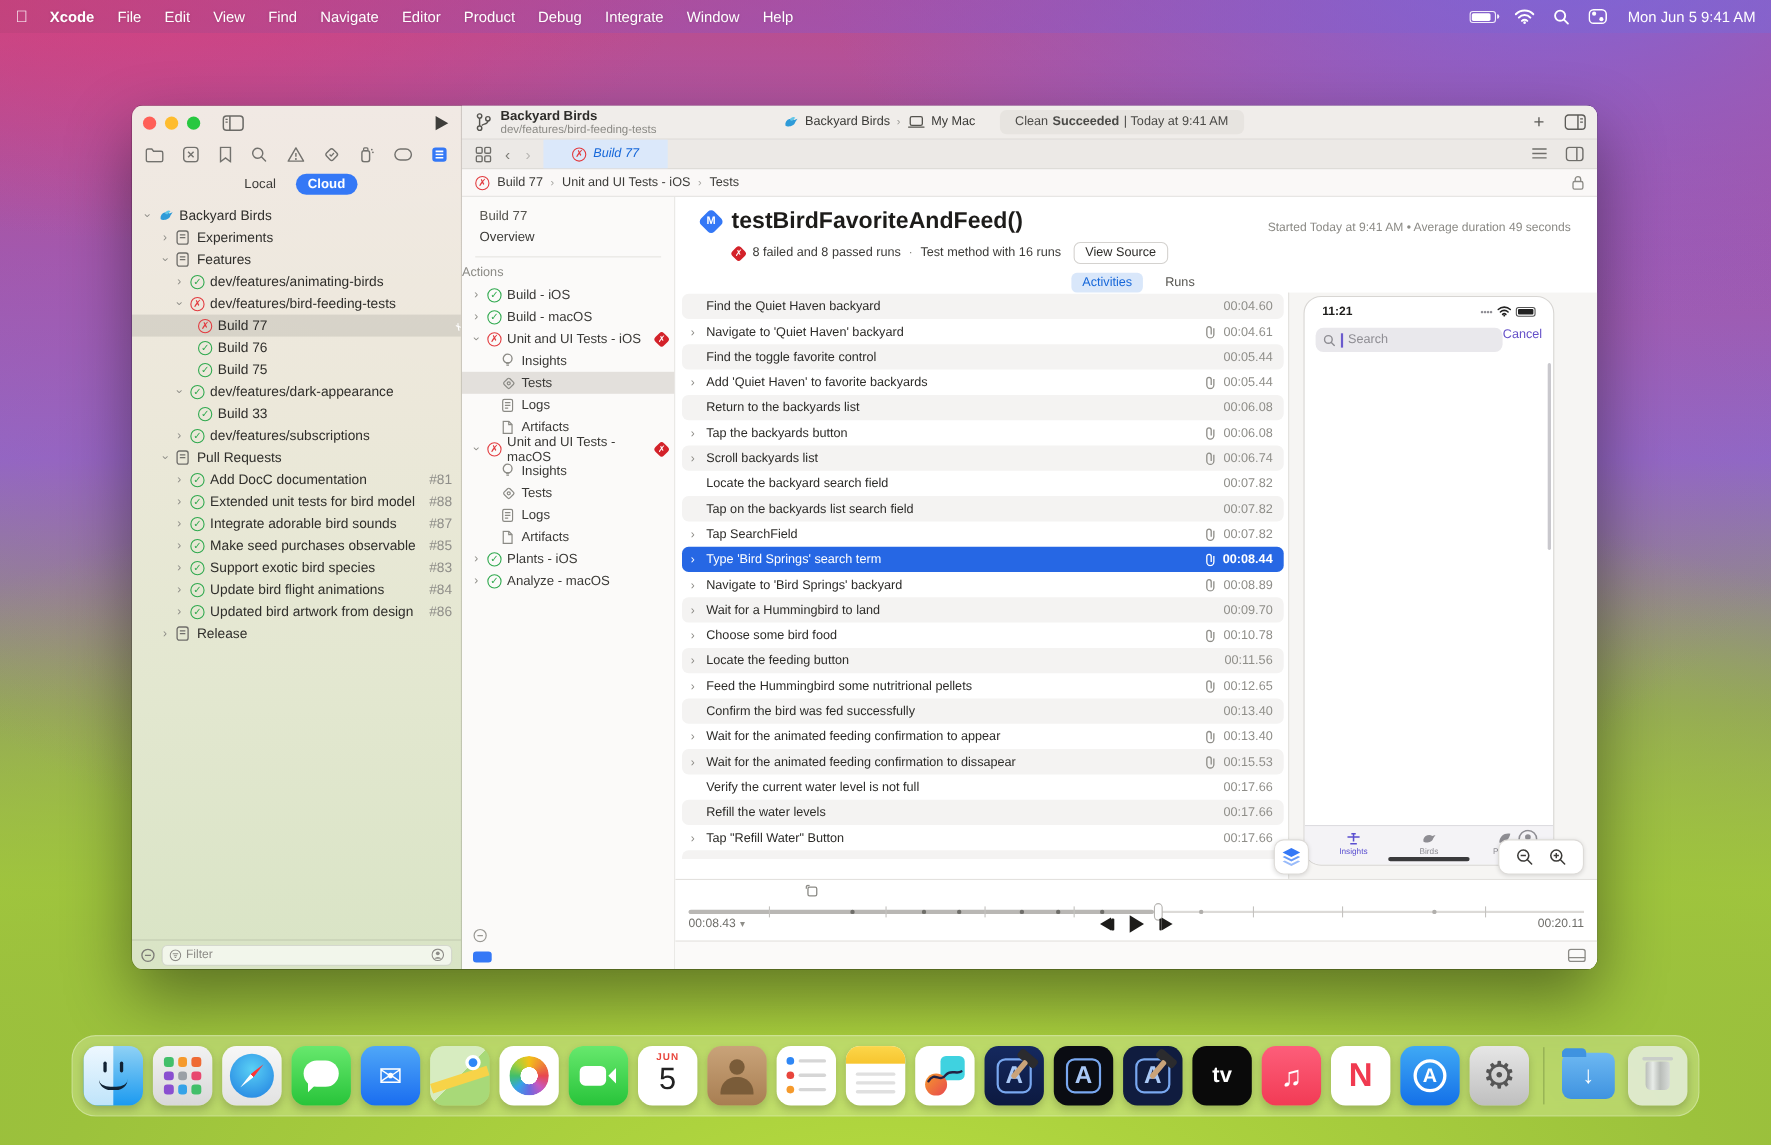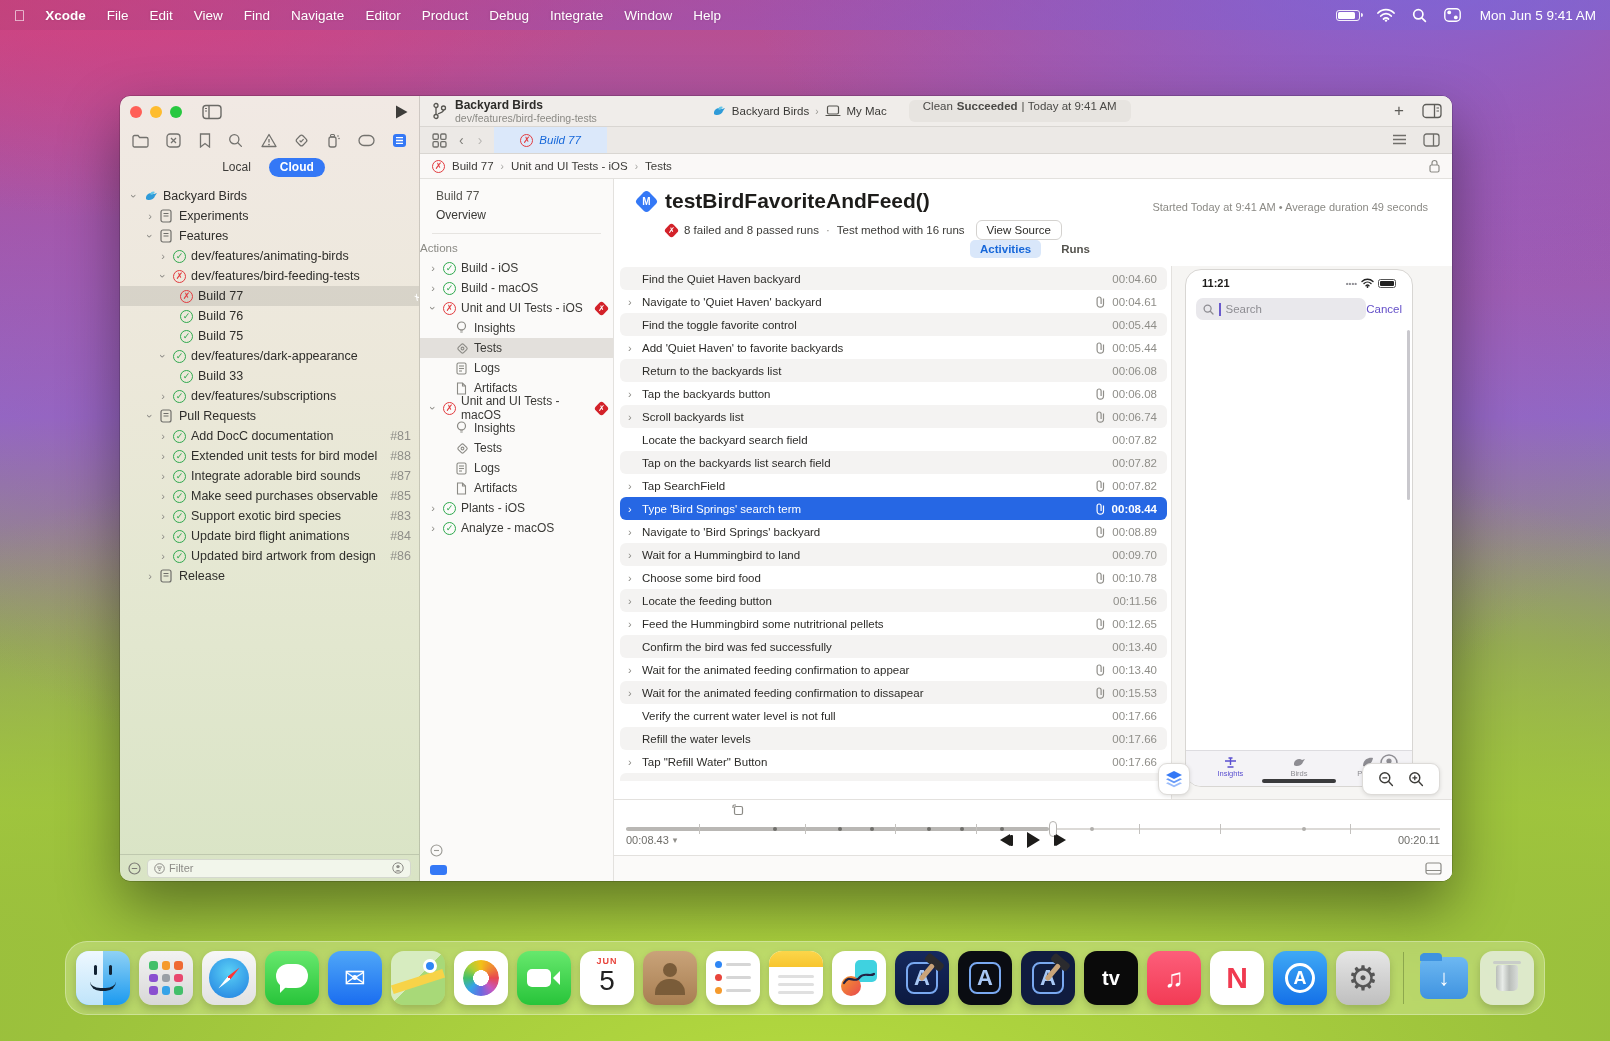--- a/index.html
+++ b/index.html
@@ -66,21 +66,21 @@
   .filter-field .ph { flex:1; }
 
   
   .right-side { flex:1; display:flex; flex-direction:column; background:#fff; }
   .toolbar { height:31px; background:#f0edea; display:flex; align-items:center; padding:0 10px 0 12px; border-bottom:1px solid #d9d6d2; }
   .proj { display:flex; align-items:center; gap:8px; color:#3a3936; }
   .proj-txt .t1 { font-size:12px; font-weight:bold; color:#2d2c29; line-height:13px; }
   .proj-txt .t2 { font-size:10.5px; color:#8b8a85; line-height:12px; }
   .scheme { display:flex; align-items:center; gap:6px; font-size:11.5px; color:#3a3936; margin-left:115px; }
   .scheme .sep { color:#9a9994; font-size:10px; }
-  .status-pill { margin-left:22px; background:#e7e4e0; border-radius:6px; height:22px; display:flex; padding:0 14px; font-size:11.5px; color:#4a4946; }
+  .status-pill { margin-left:22px; background:#e7e4e0; border-radius:6px; height:22px; display:flex; align-items:center; padding:0 14px; font-size:11.5px; color:#4a4946; }
   .status-pill b { margin:0 4px; }
   .tool-right { margin-left:auto; display:flex; align-items:center; gap:18px; color:#5d5c58; }
   .plus { font-size:17px; color:#5d5c58; }
 
   .tabbar { height:27px; background:#ece9e6; display:flex; align-items:center; border-bottom:1px solid #d9d6d2; color:#6f6e6a; }
   .tabbar .nav-arrows { display:flex; gap:14px; padding:0 12px; font-size:14px; color:#7c7b76; align-items:center; }
   .tabbar .grid-ic { padding-left:12px; color:#6f6e6a; }
   .tab { height:100%; display:flex; align-items:center; gap:6px; padding:0 26px; background:#dcе9fb; }
   .tab { background:#dbe8fa; font-size:11.5px; font-style:italic; color:#1667d9; }
   .tab .failci { font-style:normal; }
@@ -112,21 +112,21 @@
   .rep-head { padding:10px 24px 0 24px; }
   .rep-title-row { display:flex; align-items:center; gap:10px; }
   .mbadge { width:17px; height:17px; background:#3478f6; transform:rotate(45deg); border-radius:4px; position:relative; flex:0 0 17px; }
   .mbadge span { position:absolute; inset:0; transform:rotate(-45deg); color:#fff; font-size:10px; font-weight:bold; text-align:center; line-height:17px; }
   .rep-title { font-size:21px; font-weight:bold; color:#1d1c1a; }
   .rep-sub-row { display:flex; align-items:center; gap:7px; margin:7px 0 0 28px; font-size:11.5px; color:#3c3b38; }
   .rep-sub-row .dot { color:#8b8a85; }
   .view-src { border:1px solid #d4d2cf; background:#fff; border-radius:6px; padding:3px 10px; font-size:11.5px; color:#2d2c29; margin-left:4px; }
   .rep-meta { margin-left:auto; font-size:11px; color:#8b8a85; align-self:flex-start; padding-top:12px; }
   .rep-head-flex { display:flex; }
-  .seg-tabs { height:26px; display:flex; align-items:flex-start; justify-content:center; gap:14px; font-size:11.5px;font-weight:bold; }
+  .seg-tabs { height:26px; display:flex; align-items:flex-end; justify-content:center; gap:14px; font-size:11.5px; }
   .seg-tabs .act { background:#d9e7fa; color:#1667d9; border-radius:5px; padding:3px 10px; }
   .seg-tabs .runs { color:#55544f; padding:3px 6px; }
 
   .body-row { flex:1; display:flex; min-height:0; }
   .act-panel { width:557px; flex:0 0 557px; display:flex; flex-direction:column; min-height:0; }
   .dev-row { height:23px; display:flex; align-items:center; gap:7px; padding:0 10px 0 14px; font-size:11.5px; color:#2d2c29; border-bottom:1px solid #eceae8; }
   .dev-row .updn { color:#6f6e6a; font-size:9px; letter-spacing:-1px; }
   .dev-row .dev-ic { margin-left:auto; color:#6f6e6a; }
   .rows { flex:1; overflow:hidden; padding:1px 4px 0 6px; }
   .arow { height:23px; display:flex; align-items:center; padding:0 10px 0 8px; font-size:11.5px; color:#2d2c29; border-radius:6px; }
@@ -140,21 +140,21 @@
   .arow.sel .chev, .arow.sel .time, .arow.sel .clip { color:#fff; }
   .arow.cut { height:8px; overflow:hidden; border-radius:6px 6px 0 0; }
 
   
   .prev-pane { flex:1; background:#f6f5f3; border-left:1px solid #e3e1de; position:relative; }
   .phone { position:absolute; left:13px; top:3px; width:228px; height:518px; background:#fff; border:1px solid #d8d6d3; border-radius:16px; overflow:hidden; }
   .ph-status { height:22px; display:flex; align-items:center; padding:4px 16px 0; font-size:11px; font-weight:bold; color:#1d1c1a; }
   .ph-status .sic { margin-left:auto; display:flex; align-items:center; gap:4px; color:#1d1c1a; }
   .ph-batt { width:18px; height:9px; border:1px solid #555; border-radius:2.5px; position:relative; }
   .ph-batt::before { content:""; position:absolute; inset:1px; background:#222; border-radius:1px; }
-  .ph-search-row { display:flex; align-items:center; gap:0; padding:6px 10px 4px; }
+  .ph-search-row { display:flex; gap:0; padding:6px 10px 4px; }
   .ph-search { flex:1; height:22px; background:#e9e8ec; border-radius:7px; display:flex; align-items:center; gap:5px; padding:0 7px; font-size:11.5px; color:#8e8d93; }
   .ph-search .cursor { width:1.5px; height:13px; background:#6a5acd; }
   .ph-cancel { font-size:11.5px; color:#6450c8; }
   .ph-scroll { position:absolute; left:0; right:0; top:56px; bottom:36px; padding:2px 9px; overflow:hidden; display:flex; flex-direction:row; gap:7px; }
   .ph-sb { position:absolute; right:2px; top:60px; width:3px; height:170px; background:#c9c8cd; border-radius:2px; }
 
   .card { position:relative; height:112px; border-radius:14px; overflow:hidden; flex:0 0 auto; }
   .card .ground { position:absolute; left:0; right:0; bottom:0; height:42%; }
   .card .pill { position:absolute; left:8px; top:8px; background:rgba(255,255,255,.75); border-radius:12px; padding:3px 10px; font-size:10.5px; }
   .card .star { position:absolute; right:8px; top:8px; width:20px; height:20px; background:rgba(255,255,255,.65); border-radius:50%; text-align:center; line-height:19px; font-size:11px; color:#5b6770; }

